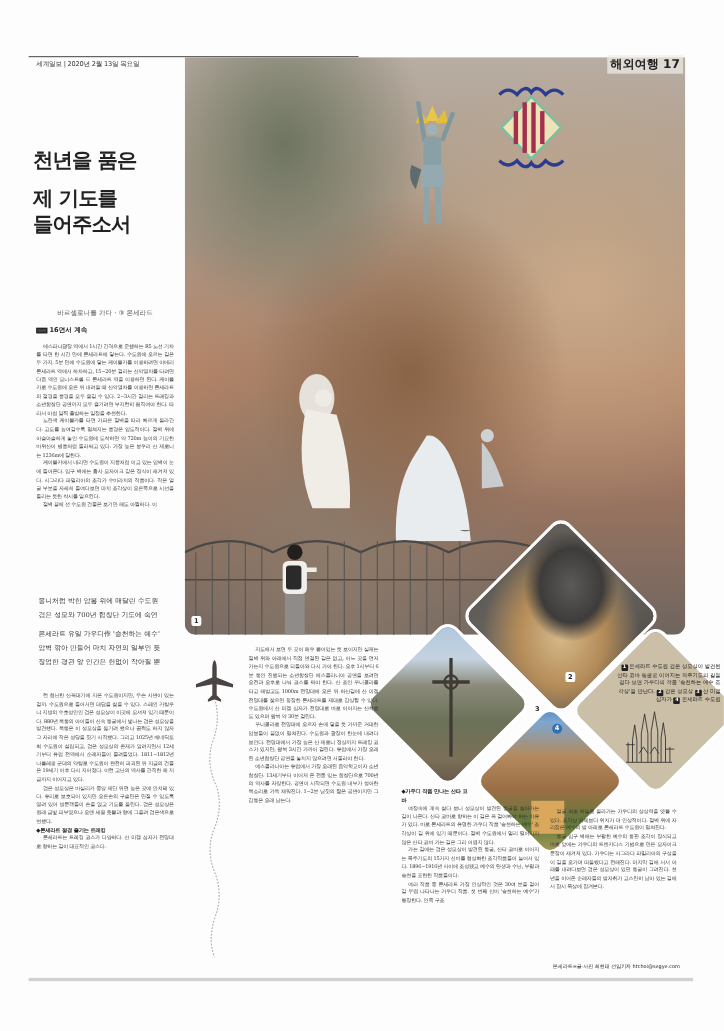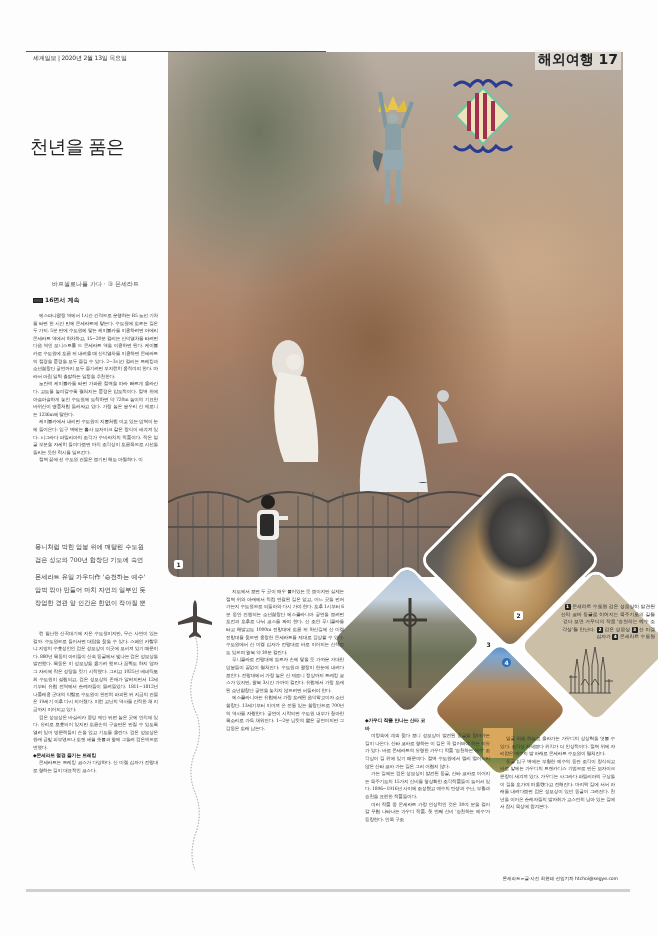--- a/index.html
+++ b/index.html
@@ -1,23 +1,23 @@
 <!DOCTYPE html>
 <html><head>
 <meta charset="utf-8">
 <style>
   * { margin: 0; padding: 0; box-sizing: border-box; }
   html, body { width: 658px; height: 937px; background: #fdfdfd; overflow: hidden; }
   body { position: relative; font-family: "DejaVu Serif", serif; color: #222; }
 
   .top-rule { position: absolute; left: 26px; top: 51px; width: 300px; height: 1px; background: #555; }
   .masthead { position: absolute; left: 33px; top: 54px; font-family: "DejaVu Sans", sans-serif; font-size: 6px; color: #333; letter-spacing: -0.2px; }
-  .section-tag { position: absolute; right: 37px; top: 50px; font-family: "DejaVu Sans", sans-serif; font-size: 14px; font-weight: bold; color: #222; z-index: 5; background: rgba(240,238,232,0.7); padding: 1px 3px; }
-
-  .headline { position: absolute; left: 30px; top: 135px; width: 130px; font-family: "DejaVu Sans", sans-serif; font-weight: 400; font-size: 18.5px; line-height: 24px; color: #222; letter-spacing: -0.8px; }
+  .section-tag { position: absolute; right: 37px; top: 50px; font-family: "DejaVu Sans", sans-serif; font-size: 11px; font-weight: bold; color: #222; z-index: 5; background: rgba(240,238,232,0.7); padding: 1px 3px; }
+
+  .headline { position: absolute; left: 30px; top: 135px; width: 130px; font-family: "DejaVu Sans", sans-serif; font-weight: 700; font-size: 18.5px; line-height: 24px; color: #222; letter-spacing: -0.8px; }
   .headline .part { display: block; margin-bottom: 10px; }
   .subtitle { position: absolute; left: 52px; top: 280px; font-family: "DejaVu Sans", sans-serif; font-size: 6px; color: #555; }
   .continued { position: absolute; left: 33px; top: 296px; font-family: "DejaVu Sans", sans-serif; font-size: 6px; font-weight: bold; color: #222; display: flex; align-items: center; gap: 2px; }
   .continued .box { width: 10px; height: 5px; border: 1px solid #222; background: #444; }
 
   .body-text { font-family: "DejaVu Serif", serif; font-size: 4.6px; line-height: 7.6px; color: #333; text-align: justify; letter-spacing: -0.2px; }
   .body-text p { text-indent: 6px; }
   .col1a { position: absolute; left: 33px; top: 312px; width: 125px; }
   .col1b { position: absolute; left: 33px; top: 630px; width: 125px; }
   .pull-quote { position: absolute; left: 35px; top: 540px; width: 125px; font-family: "DejaVu Serif", serif; font-size: 6.2px; line-height: 13px; color: #333; }
@@ -73,20 +73,24 @@
   <span>2020년 2월 13일 목요일</span>
 </div>
 <div class="section-tag">
   <span>해외여행</span>
   <span>17</span>
 </div>
 
 <div class="headline">
   <span class="part">
     <span style="display:block">천년을 품은</span>
+  </span>
+  <span class="part">
+    <span style="display:block">제 기도를</span>
+    <span style="display:block">들어주소서</span>
   </span>
 </div>
 <div class="subtitle">바르셀로나를 가다 · ③ 몬세라트</div>
 <div class="continued">
   <span class="box"></span>
   <span>16면서 계속</span>
 </div>
 
 <div class="body-text col1a">
   <p>에스파냐광장 역에서 1시간 간격으로 운행하는 R5 노선 기차를 타면 한 시간 만에 몬세라트에 닿는다. 수도원에 오르는 길은 두 가지. 5분 만에 수도원에 닿는 케이블카를 이용하려면 아에리 몬세라트 역에서 하차하고, 15~20분 걸리는 산악열차를 타려면 다음 역인 모니스트롤 드 몬세라트 역을 이용하면 된다. 케이블카로 수도원에 오른 뒤 내려올 때 산악열차를 이용하면 몬세라트의 절경을 풍경을 모두 즐길 수 있다. 2~3시간 걸리는 트레킹과 소년합창단 공연까지 모두 즐기려면 부지런히 움직여야 한다. 따라서 아침 일찍 출발하는 일정을 추천한다.</p>

